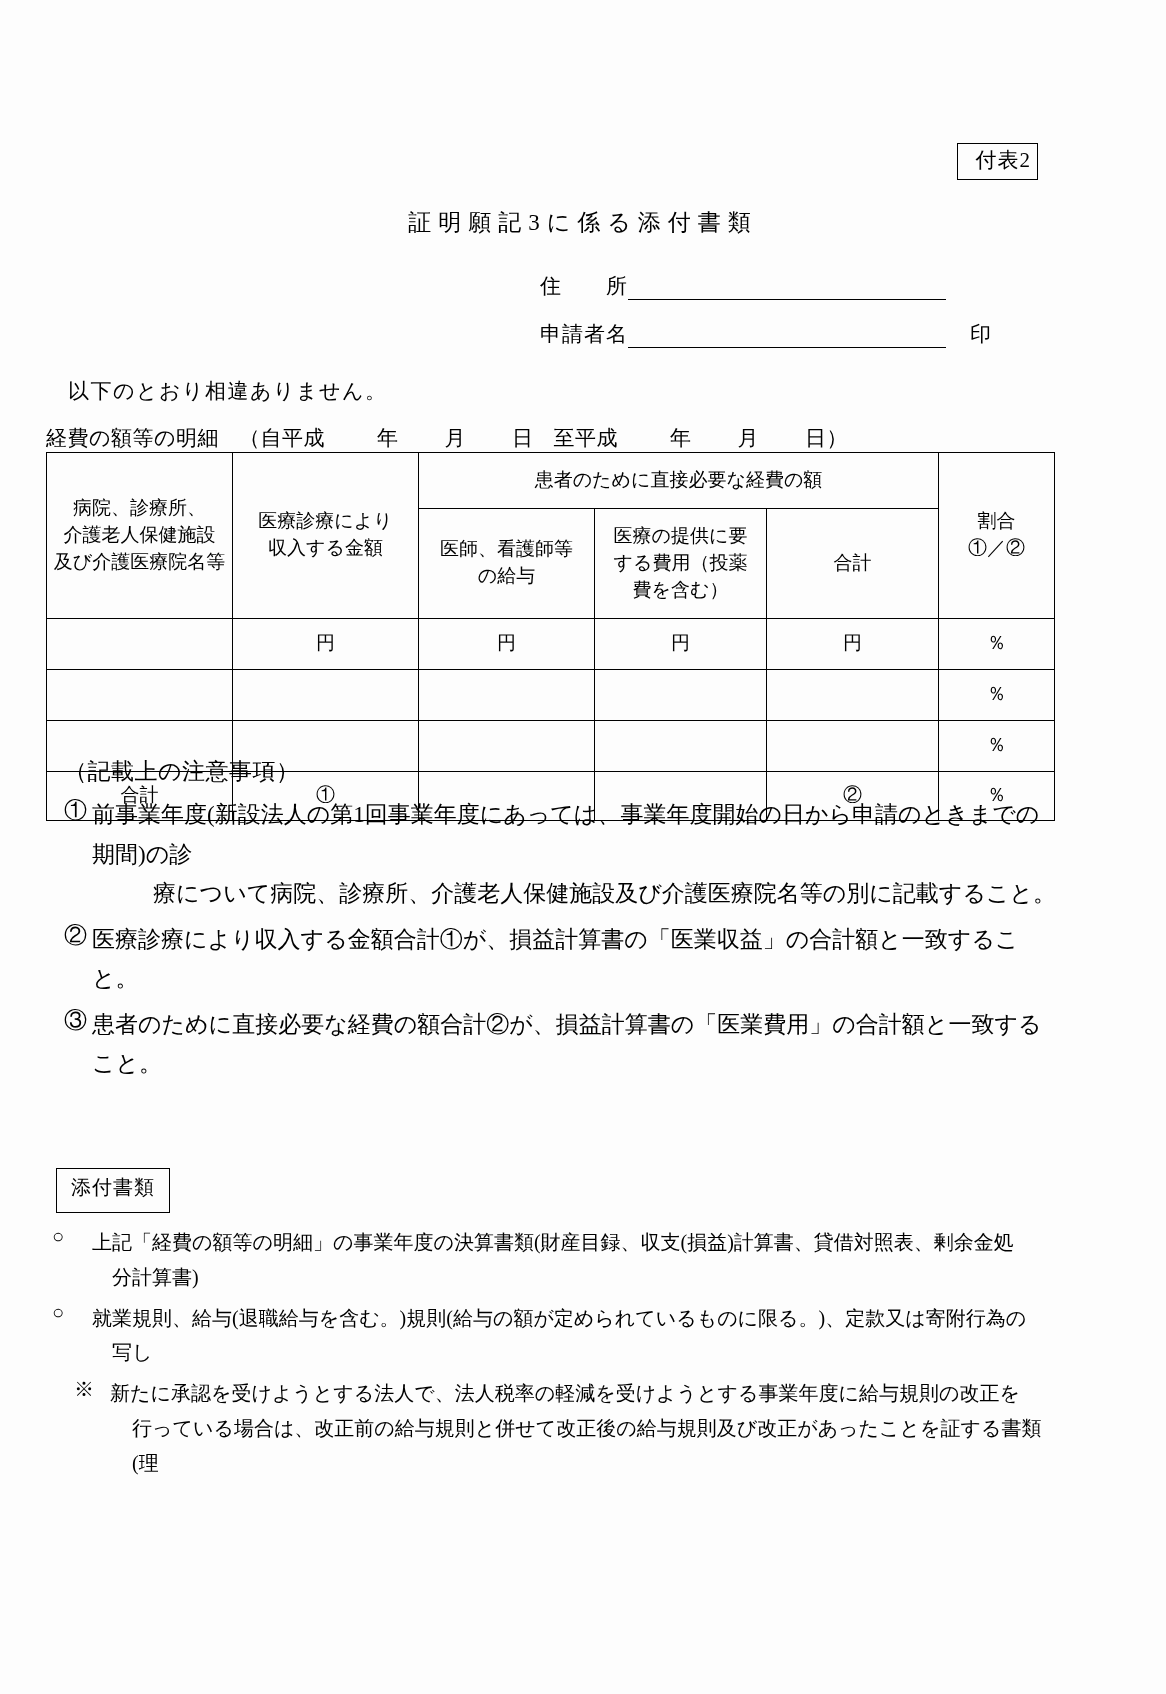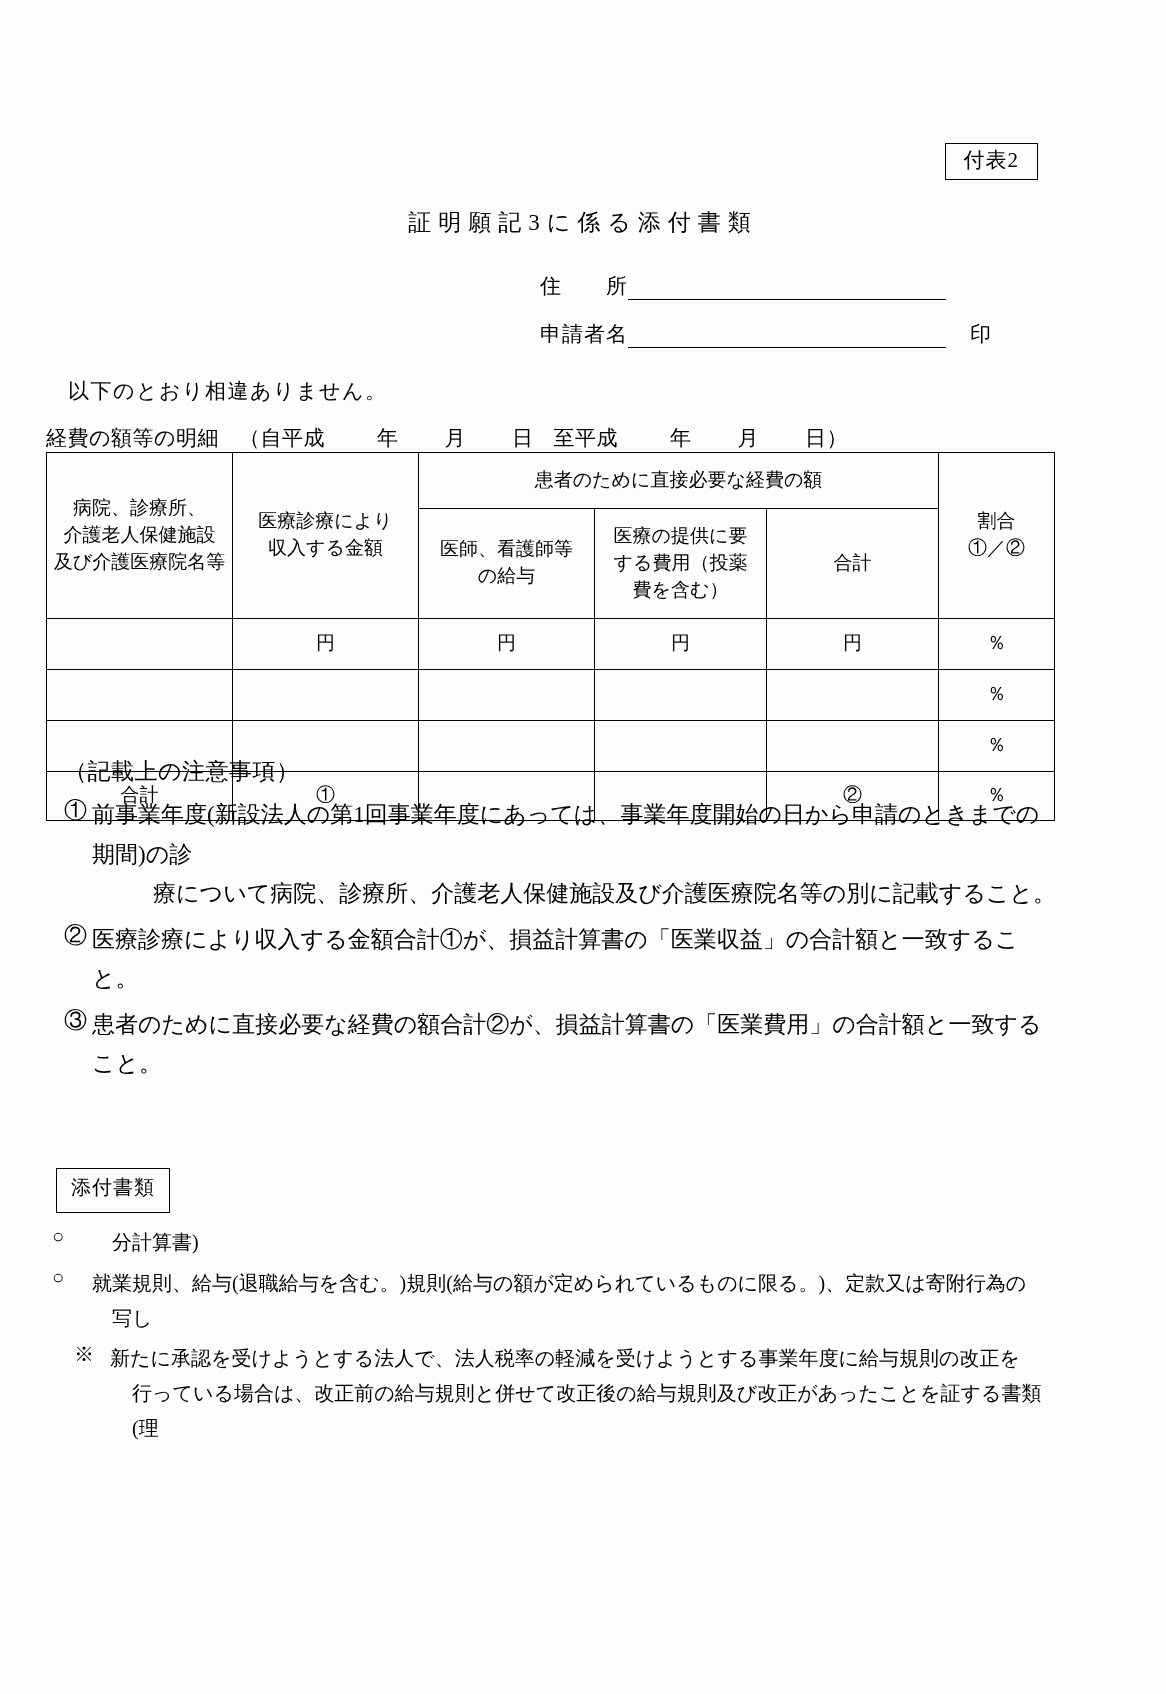--- a/index.html
+++ b/index.html
@@ -30,21 +30,21 @@
     width: 100%;
     display: flex;
     justify-content: flex-end;
     padding-right: 128px;
     box-sizing: border-box;
   }
   .badge {
     border: 1.6px solid #000;
     font-size: 21px;
     line-height: 1;
-    padding: 6px 18px 8px 18px;
+    padding: 6px 6px 8px 18px;
     letter-spacing: 1px;
     white-space: nowrap;
   }
 
   
   .doc-title {
     position: absolute;
     top: 207px;
     left: 0;
     width: 1166px;
@@ -388,20 +388,21 @@
       </span>
     </div>
   </div>
 
   <div class="attach-section">
     <div class="attach-badge">添付書類</div>
 
     <div class="attach-item">
       <span class="attach-marker">○</span>
       <span class="attach-text">
+        <span>上記「経費の額等の明細」の事業年度の決算書類(財産目録、収支(損益)計算書、貸借対照表、剰余金処</span>
         <span class="cont">分計算書)</span>
       </span>
     </div>
 
     <div class="attach-item">
       <span class="attach-marker">○</span>
       <span class="attach-text">
         <span>就業規則、給与(退職給与を含む。)規則(給与の額が定められているものに限る。)、定款又は寄附行為の</span>
         <span class="cont">写し</span>
       </span>

